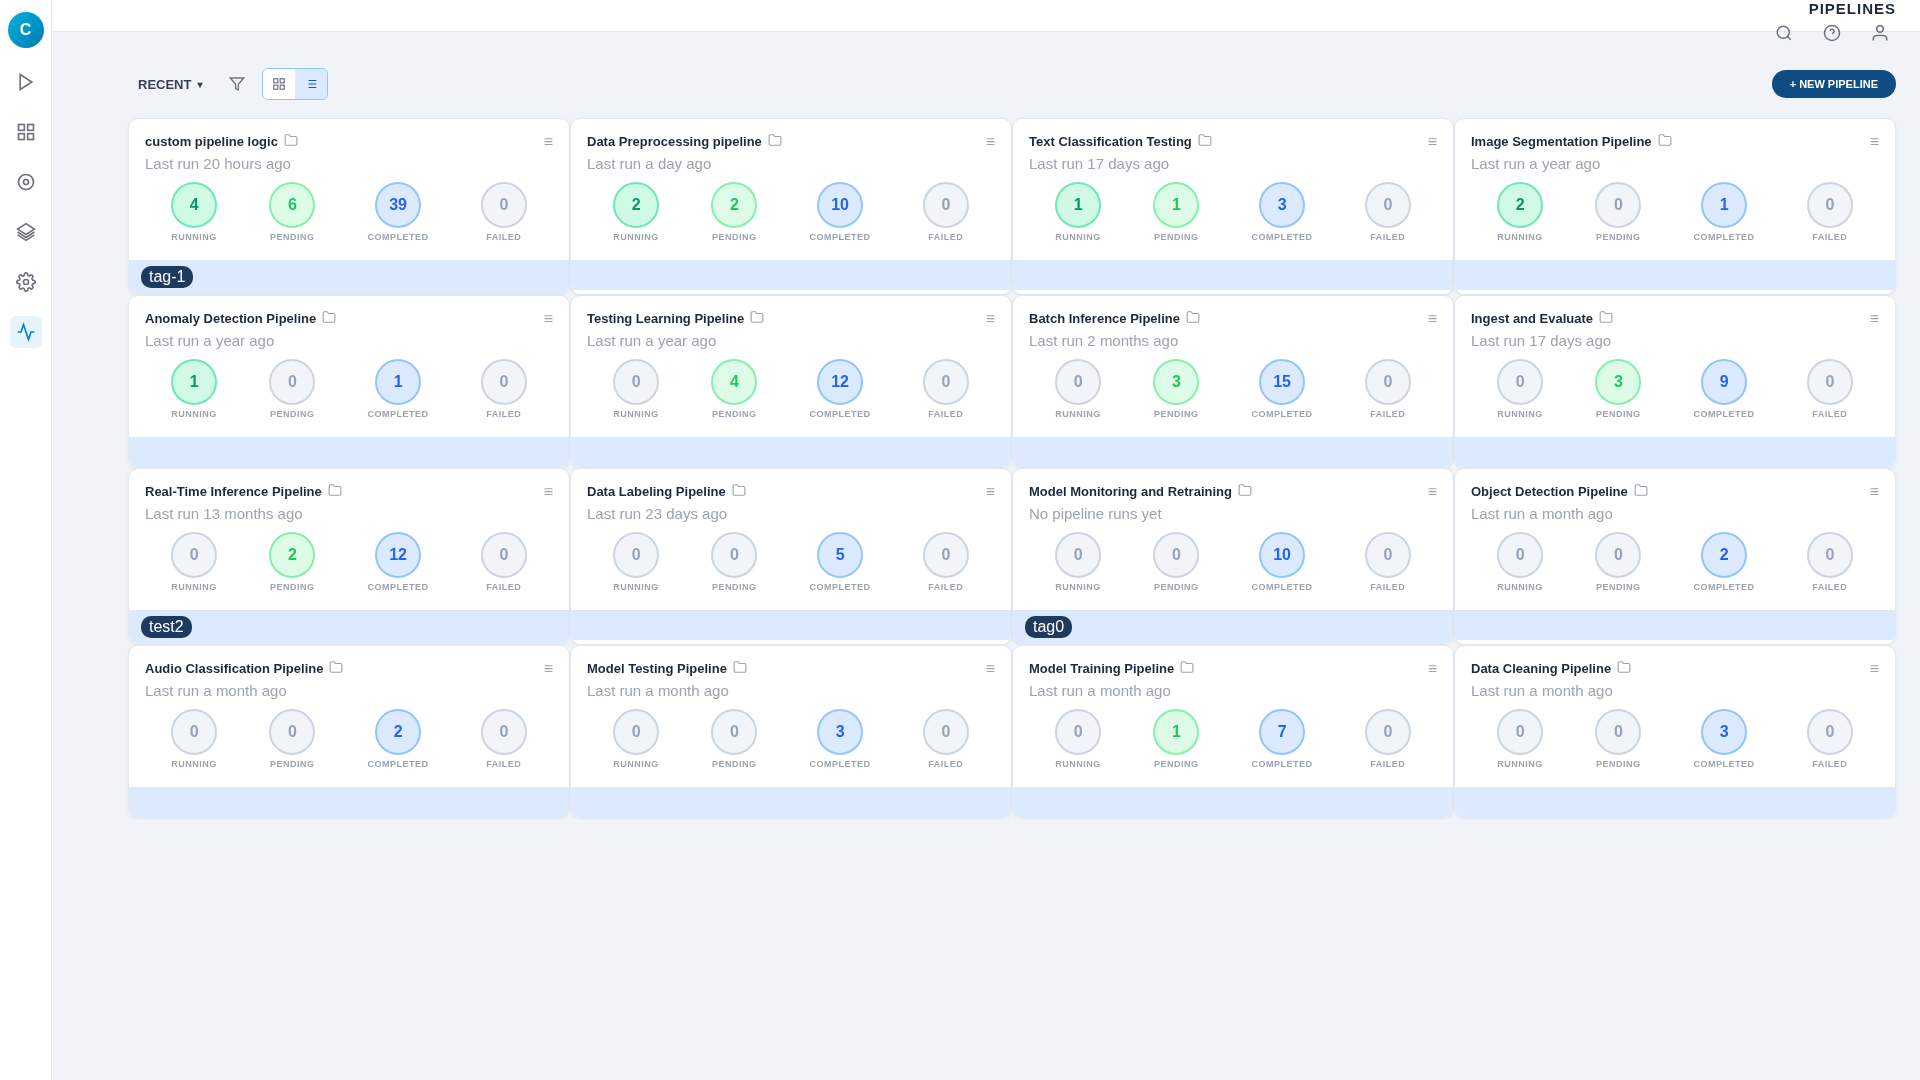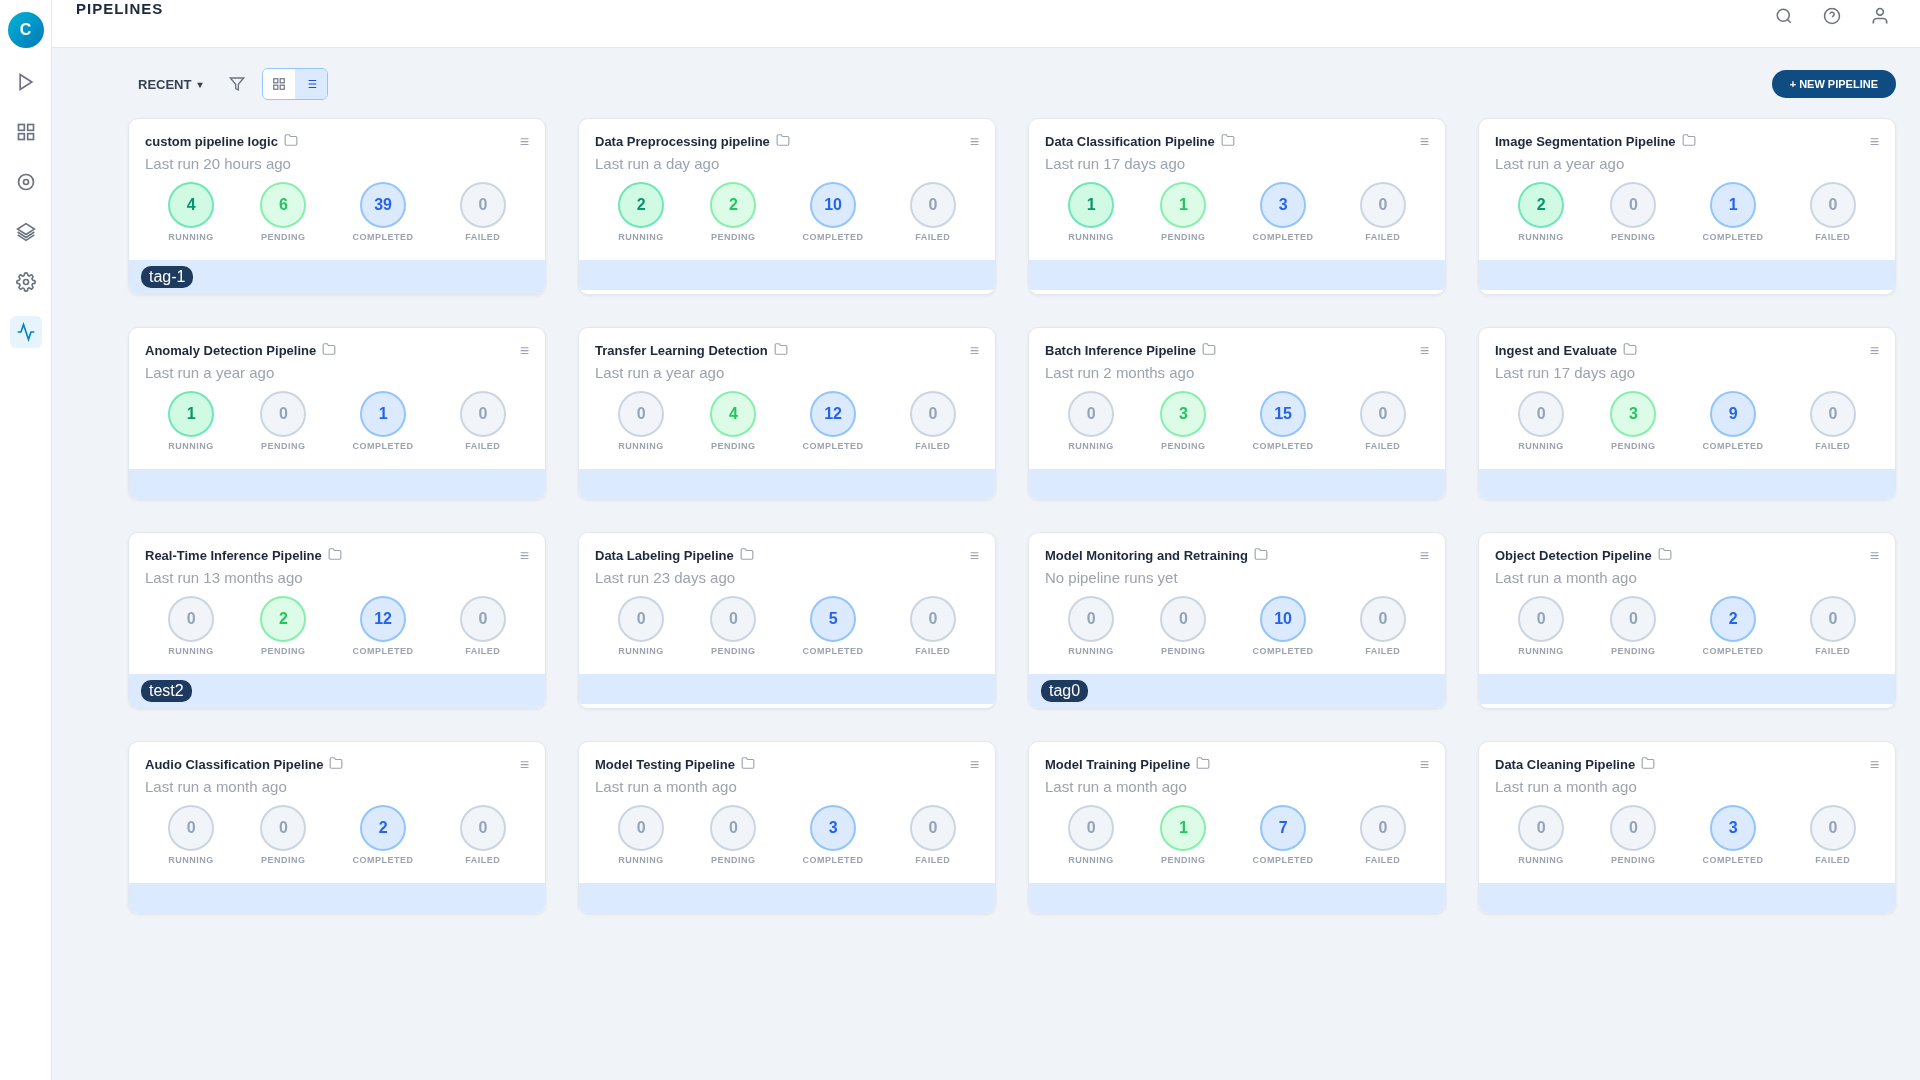--- a/index.html
+++ b/index.html
@@ -32,27 +32,28 @@
       color: #6b7280;
       font-size: 16px;
     }
     .sidebar-icon.active { background: #e8f4fd; color: #0284c7; }
     .sidebar-icon svg { width: 20px; height: 20px; }
 
     
     .topbar {
       position: fixed;
       top: 0; left: 52px; right: 0;
-      height: 48px;
+      height: 32px;
       background: #fff;
       border-bottom: 1px solid #e2e8f0;
       display: flex;
-      align-items: flex-start;
+      align-items: flex-end;
       padding: 0 24px;
       z-index: 9;
+      flex-direction: column;
     }
     .topbar-title {
       font-size: 15px;
       font-weight: 700;
       color: #1e293b;
       letter-spacing: 1px;
     }
     .topbar-right {
       margin-left: auto;
       display: flex;
@@ -130,21 +131,21 @@
       cursor: pointer;
       display: flex;
       align-items: center;
       gap: 6px;
     }
 
     
     .pipelines-grid {
       display: grid;
       grid-template-columns: repeat(4, 1fr);
-      gap: 32px;
+      gap: 0;
     }
 
     
     .pipeline-card {
       background: #fff;
       border-radius: 10px;
       border: 1px solid #e2e8f0;
       overflow: hidden;
       box-shadow: 0 1px 3px rgba(0,0,0,0.06);
     }
@@ -425,21 +426,21 @@
           <span class="stat-label">FAILED</span>
         </div>
       </div>
     </div>
     <div class="card-footer"></div>
   </div>
       <div class="pipeline-card">
     <div class="card-body">
       <div class="card-header">
         <div class="card-title-row">
-          <span class="card-title">Data Classification Pipeline</span>
+          <span class="card-title">Text Classification Testing</span>
           <span class="card-folder-icon">
             <svg width="14" height="14" viewBox="0 0 24 24" fill="none" stroke="#9ca3af" stroke-width="2">
                   <path d="M22 19a2 2 0 0 1-2 2H4a2 2 0 0 1-2-2V5a2 2 0 0 1 2-2h5l2 3h9a2 2 0 0 1 2 2z"></path>
                 </svg>
           </span>
         </div>
         <span class="card-menu-icon">≡</span>
       </div>
       <div class="card-subtitle">Last run 17 days ago</div>
       <div class="stats-row">
@@ -530,21 +531,21 @@
           <span class="stat-label">FAILED</span>
         </div>
       </div>
     </div>
     <div class="card-footer"></div>
   </div>
       <div class="pipeline-card">
     <div class="card-body">
       <div class="card-header">
         <div class="card-title-row">
-          <span class="card-title">Transfer Learning Detection</span>
+          <span class="card-title">Testing Learning Pipeline</span>
           <span class="card-folder-icon">
             <svg width="14" height="14" viewBox="0 0 24 24" fill="none" stroke="#9ca3af" stroke-width="2">
                   <path d="M22 19a2 2 0 0 1-2 2H4a2 2 0 0 1-2-2V5a2 2 0 0 1 2-2h5l2 3h9a2 2 0 0 1 2 2z"></path>
                 </svg>
           </span>
         </div>
         <span class="card-menu-icon">≡</span>
       </div>
       <div class="card-subtitle">Last run a year ago</div>
       <div class="stats-row">

